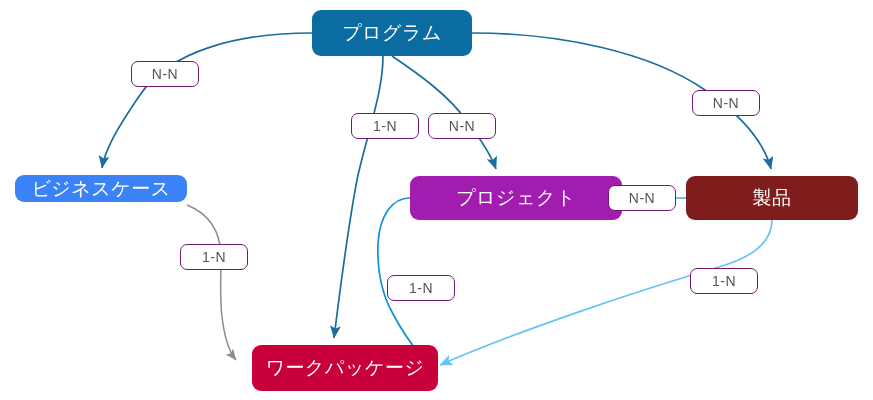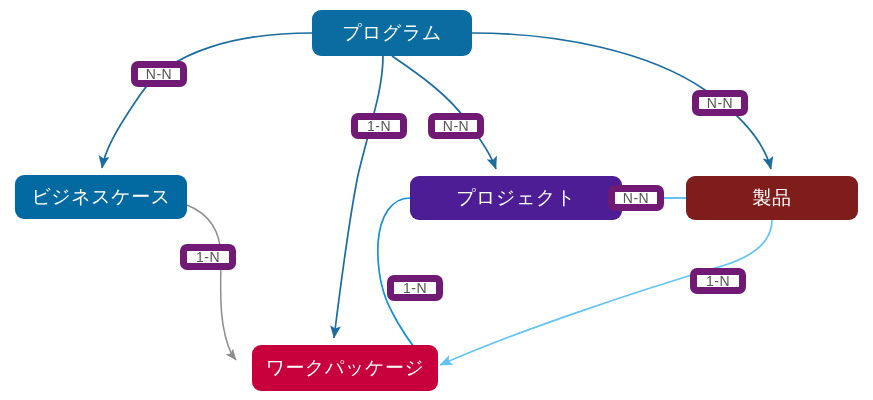--- a/index.html
+++ b/index.html
@@ -33,31 +33,31 @@
     justify-content: center;
     color: #ffffff;
     font-size: 19px;
     letter-spacing: 0.5px;
     box-sizing: border-box;
     white-space: nowrap;
   }
   .edge-label {
     position: absolute;
     background: #ffffff;
-    border: 7px solid #701a75;
+    border: 1px solid #701a75;
     border-radius: 7px;
     color: #555555;
     font-size: 14px;
     letter-spacing: 0.5px;
     display: flex;
     align-items: center;
     justify-content: center;
     box-sizing: border-box;
     height: 26px;
-    width: 56px;
+    width: 68px;
   }
 </style>
 </head>
 <body>
 
 <div id="canvas" style="width: 873px; height: 400px; background: rgb(255, 255, 255);">
 
   <svg id="edges" viewBox="0 0 873 400" xmlns="http://www.w3.org/2000/svg">
     <defs>
       <marker id="arrow-darkblue" markerWidth="9" markerHeight="9" refX="7.2" refY="3.2" orient="auto" markerUnits="strokeWidth">
@@ -87,24 +87,24 @@
     <path d="M410,198 C392,198 380,215 378,243 C377,268 380,290 392,312 C405,338 420,355 428,365" fill="none" stroke="#1291d6" stroke-width="1.7" marker-end="url(#arrow-midblue)"></path>
 
     <path d="M686,198 L594,198" fill="none" stroke="#64c3f5" stroke-width="1.9" marker-end="url(#arrow-lightblue)"></path>
 
     <path d="M772,220 C772,240 755,256 722,266 C640,290 520,330 440,365" fill="none" stroke="#64c3f5" stroke-width="1.7" marker-end="url(#arrow-lightblue)"></path>
   </svg>
 
   <div class="node" style="left: 312px; top: 10px; width: 160px; height: 46px; background: rgb(10, 108, 160);">
     <span>プログラム</span>
   </div>
-  <div class="node" style="left: 15px; top: 175px; width: 172px; height: 44px; background: #0369a1; font-family: Liberation Serif, serif;">
+  <div class="node" style="left: 15px; top: 175px; width: 172px; height: 27px; background: #3b82f6; font-family: Liberation Serif, serif;">
     <span>ビジネスケース</span>
   </div>
-  <div class="node" style="left: 410px; top: 176px; width: 212px; height: 44px; background: #4c1d95;">
+  <div class="node" style="left: 410px; top: 176px; width: 212px; height: 44px; background: #a21caf;">
     <span>プロジェクト</span>
   </div>
   <div class="node" style="left: 686px; top: 176px; width: 172px; height: 44px; background: #7f1d1d;">
     <span>製品</span>
   </div>
   <div class="node" style="left: 239px; top: 345px; width: 186px; height: 46px; background: rgb(200, 0, 60); margin-left: 13px;">
     <span>ワークパッケージ</span>
   </div>
 
   <div class="edge-label" style="left: 131px; top: 61px;">

